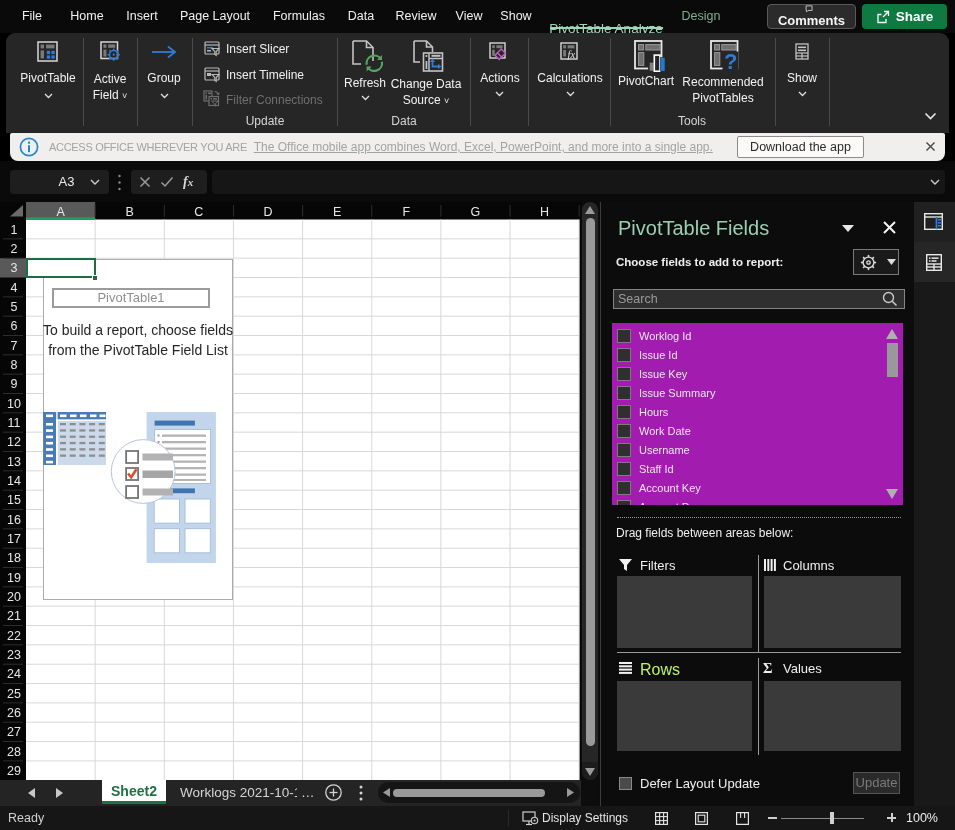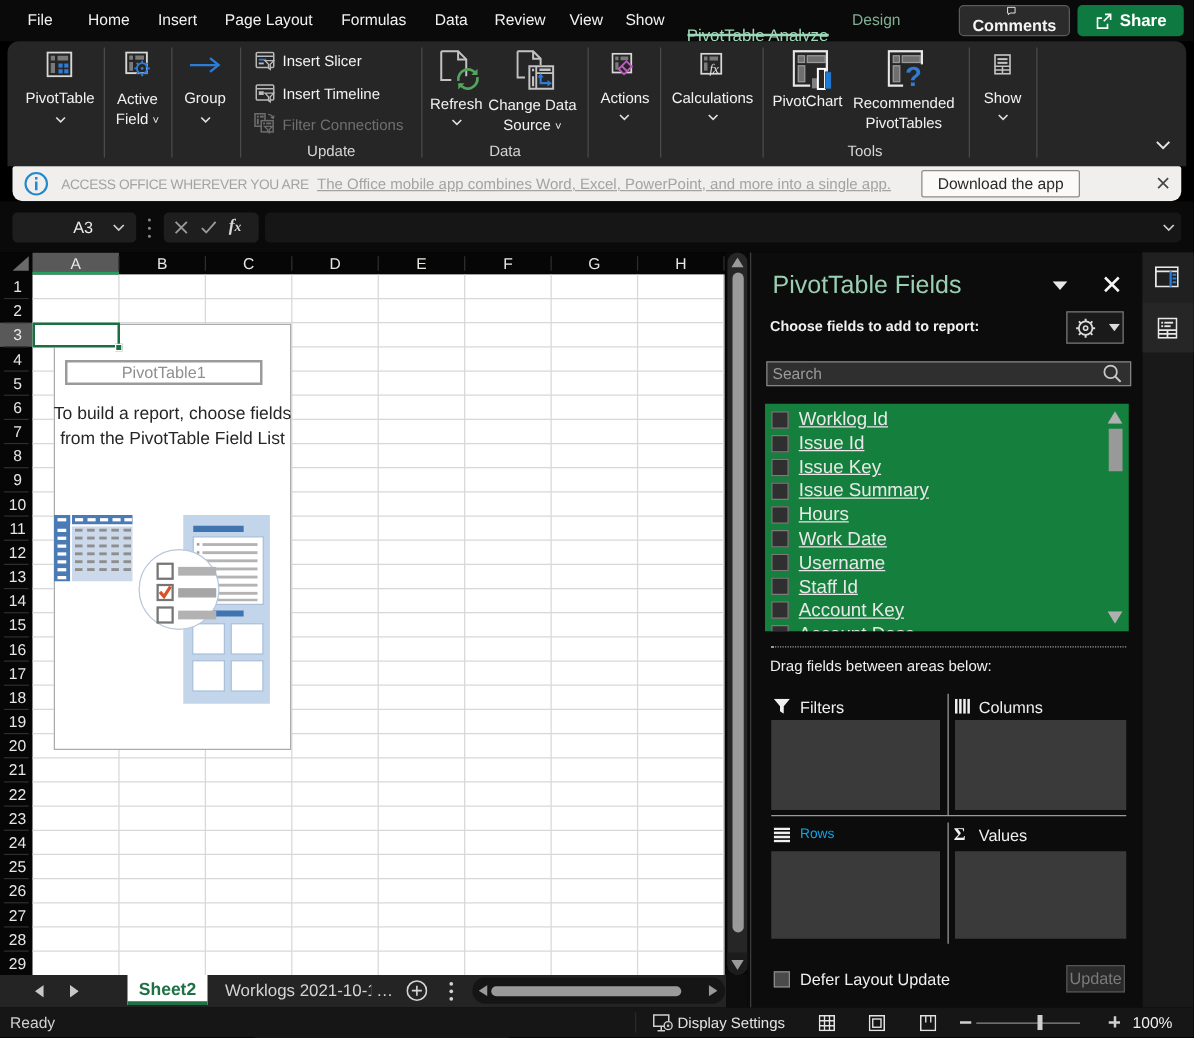--- a/index.html
+++ b/index.html
@@ -558,21 +558,21 @@
 <svg class="ab" style="left:887px;top:259px;" width="9" height="6" viewBox="0 0 9 6">
     <path d="M0 0h9L4.5 6z" fill="#dcdcdc"></path>
   </svg>
 <div class="ab" style="left:613px;top:289px;width:292px;height:20px;background:#2f2f2f;border:1px solid #858585;box-sizing:border-box;line-height:18px;font-size:12.5px;color:#9a9a9a;"><span style="margin-left:4px;">Search</span></div>
 <svg class="ab" style="left:882px;top:291px;" width="16" height="16" viewBox="0 0 16 16">
     <circle cx="6.5" cy="6.5" r="5" fill="none" stroke="#c8c8c8" stroke-width="1.4"></circle>
     <line x1="10.2" y1="10.2" x2="14.5" y2="14.5" stroke="#c8c8c8" stroke-width="1.6"></line>
   </svg>
 
 
-<div class="ab" style="left:612px;top:323px;width:291px;height:182px;background:#15803d;overflow:hidden;color:#e8e8e8;font-size:15px;text-decoration:underline;">
+<div class="ab" style="left:612px;top:323px;width:291px;height:182px;background:#a21caf;overflow:hidden;color:#e8e8e8;font-size:11px;">
   <div style="padding-top:3px;">
     <div class="flditem"><span class="fldcb"></span>Worklog Id</div>
     <div class="flditem"><span class="fldcb"></span>Issue Id</div>
     <div class="flditem"><span class="fldcb"></span>Issue Key</div>
     <div class="flditem"><span class="fldcb"></span>Issue Summary</div>
     <div class="flditem"><span class="fldcb"></span>Hours</div>
     <div class="flditem"><span class="fldcb"></span>Work Date</div>
     <div class="flditem"><span class="fldcb"></span>Username</div>
     <div class="flditem"><span class="fldcb"></span>Staff Id</div>
     <div class="flditem"><span class="fldcb"></span>Account Key</div>
@@ -610,21 +610,21 @@
 <div class="ab" style="left:617px;top:652px;width:284px;height:1px;background:#9a9a9a;"></div>
 
 <svg class="ab" style="left:619px;top:662px;" width="13" height="12" viewBox="0 0 13 12">
     <g fill="#f0f0f0">
       <rect width="13" height="2"></rect>
       <rect y="3.3" width="13" height="2"></rect>
       <rect y="6.6" width="13" height="2"></rect>
       <rect y="9.9" width="13" height="2"></rect>
     </g>
   </svg>
-<div class="ab" style="left:640px;top:661px;font-size:11px;color:#0ea5e9;">Rows</div>
+<div class="ab" style="left:640px;top:661px;font-size:16px;color:#bef264;">Rows</div>
 <div class="ab" style="left:763px;top:660px;font-size:14.5px;font-weight:bold;color:#f0f0f0;font-family:'Liberation Serif',serif;">Σ</div>
 <div class="ab" style="left:783px;top:661px;font-size:13px;color:#f0f0f0;">Values</div>
 <div class="ab" style="left:758px;top:658px;width:1px;height:97px;background:#9a9a9a;"></div>
 <div class="ab" style="left:617px;top:681px;width:135px;height:70px;background:#3a3a3a;"></div>
 <div class="ab" style="left:764px;top:681px;width:137px;height:70px;background:#3a3a3a;"></div>
 
 <div class="ab" style="left:619px;top:777px;width:13px;height:13px;background:#4a4a4a;border:1px solid #8a8a8a;box-sizing:border-box;"></div>
 <div class="ab" style="left:640px;top:776px;font-size:13px;color:#f0f0f0;">Defer Layout Update</div>
 <div class="ab" style="left:853px;top:772px;width:47px;height:22px;background:#2a2a2a;border:1px solid #555;box-sizing:border-box;text-align:center;line-height:20px;font-size:13px;color:#7a7a7a;">Update</div>
 

